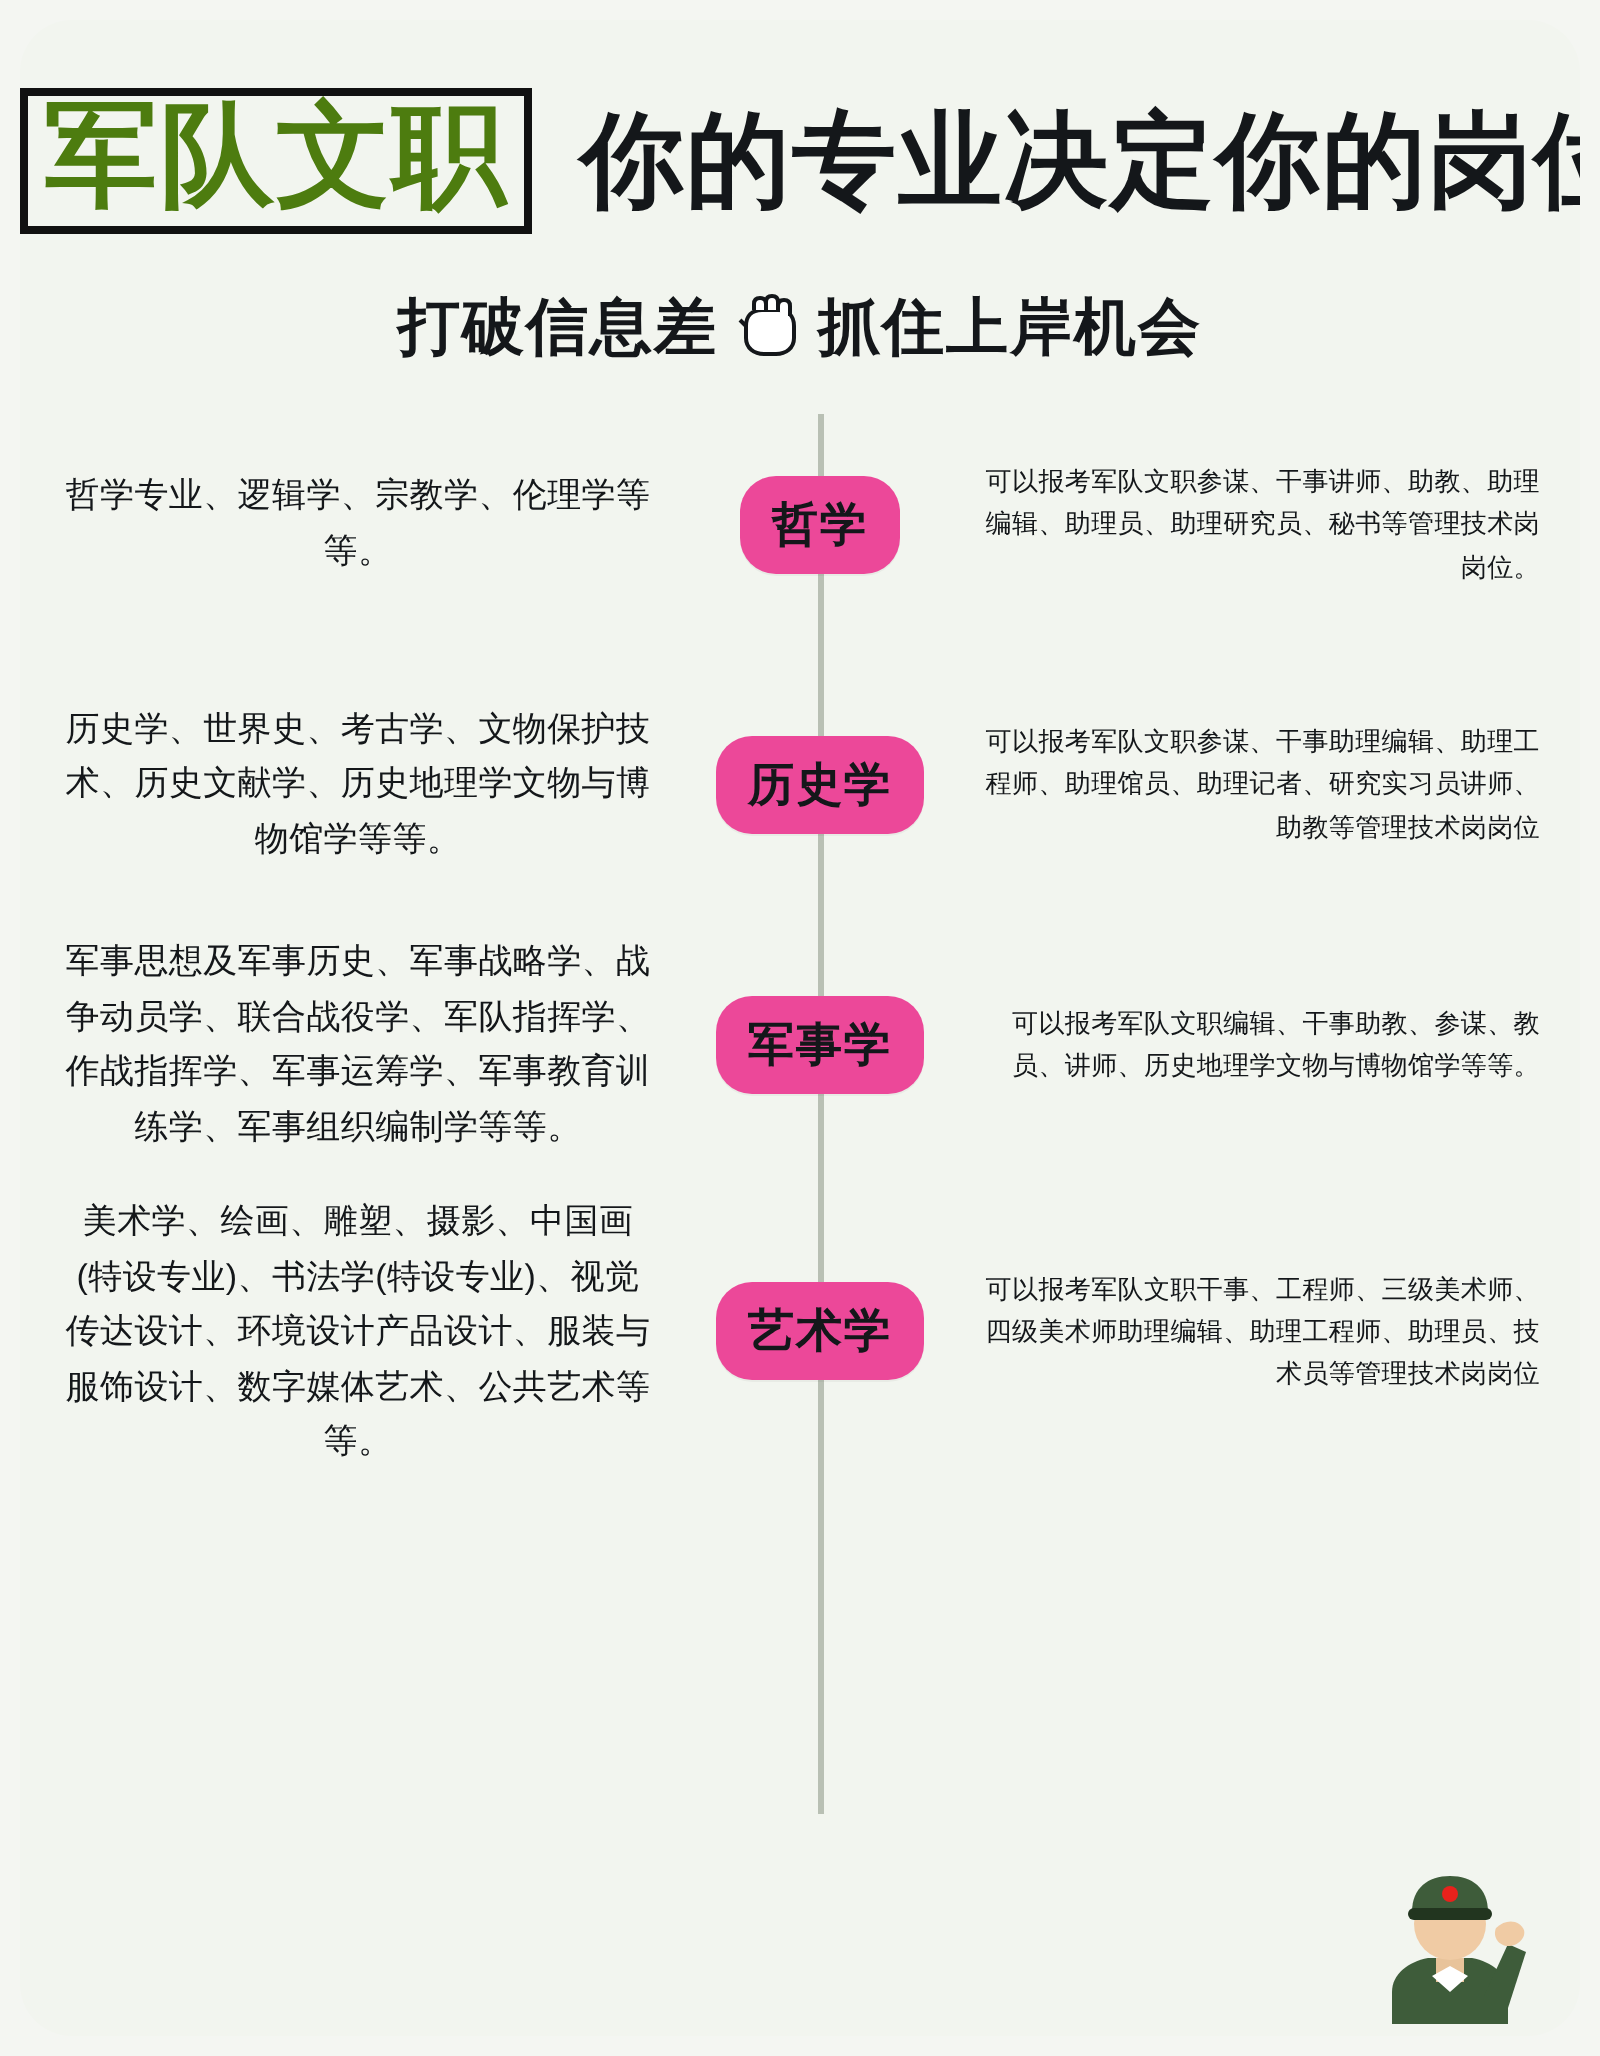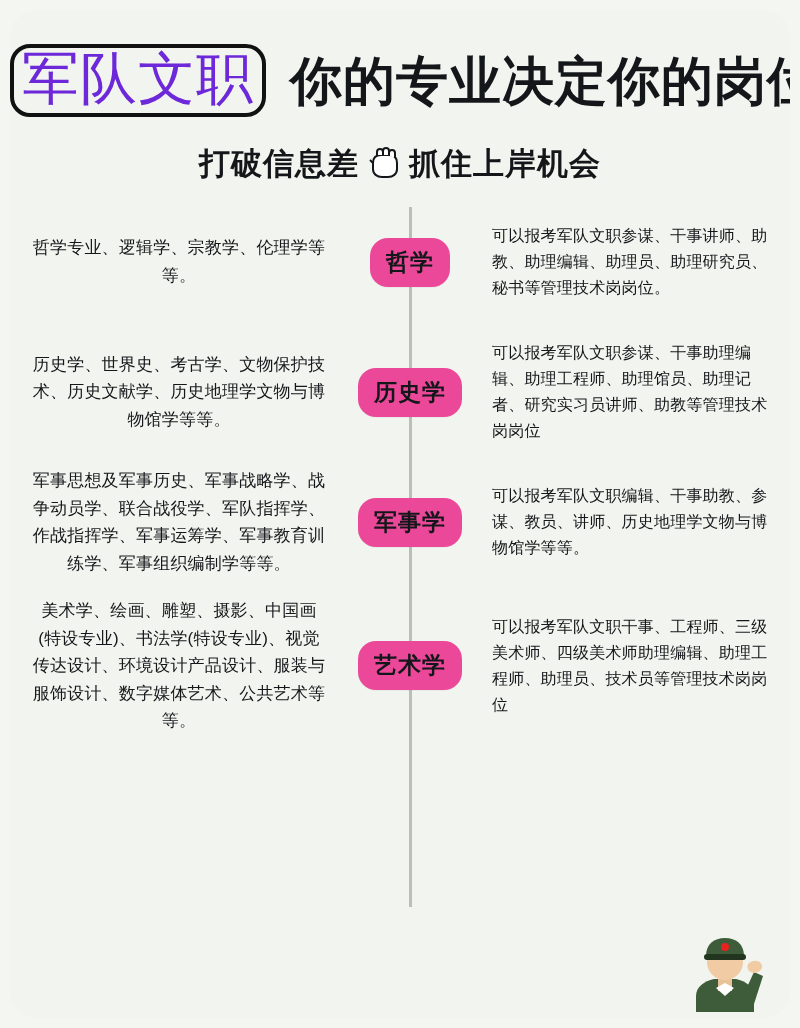--- a/index.html
+++ b/index.html
@@ -39,25 +39,25 @@
     text-align: center;
     white-space: nowrap;
   }
   .title-line {
     display: block;
     line-height: 1.0;
   }
   .title-red {
     display: inline-block;
     font-size: 57px;
-    font-weight: normal;
-    color: #6d28d9;
+    font-weight: bold;
+    color: #4d7c0f;
     letter-spacing: 1px;
     border: 4px solid #111111;
-    border-radius: 20px;
+    border-radius: 0;
     padding: 2px 8px 6px 8px;
     vertical-align: middle;
     background: #f2f5ef;
   }
   .title-black {
     display: inline-block;
     font-size: 52px;
     font-weight: bold;
     color: #14171a;
     vertical-align: middle;
@@ -131,22 +131,22 @@
     font-weight: bold;
     color: #14171a;
     letter-spacing: 1px;
     white-space: nowrap;
     box-shadow: 0 1px 0 rgba(0,0,0,0.04);
   }
   .col-right {
     width: 310px;
     padding: 0 20px 0 12px;
     box-sizing: border-box;
-    text-align: left;
-    font-size: 16px;
+    text-align: right;
+    font-size: 13px;
     line-height: 1.62;
     color: #14171a;
     letter-spacing: 0.2px;
   }
 
   
   .mascot {
     position: absolute;
     right: 18px;
     bottom: 6px;

